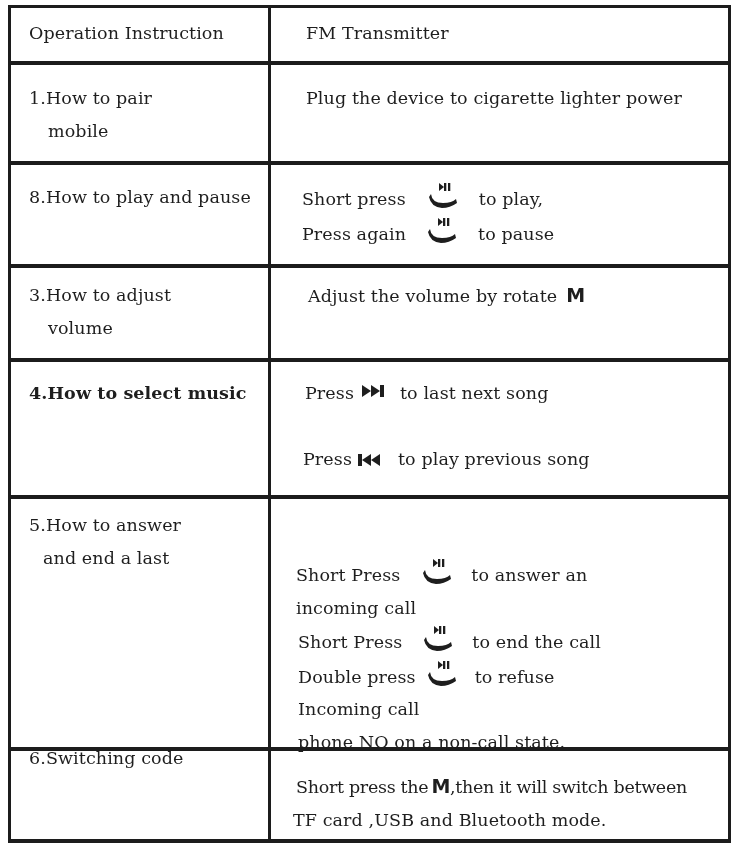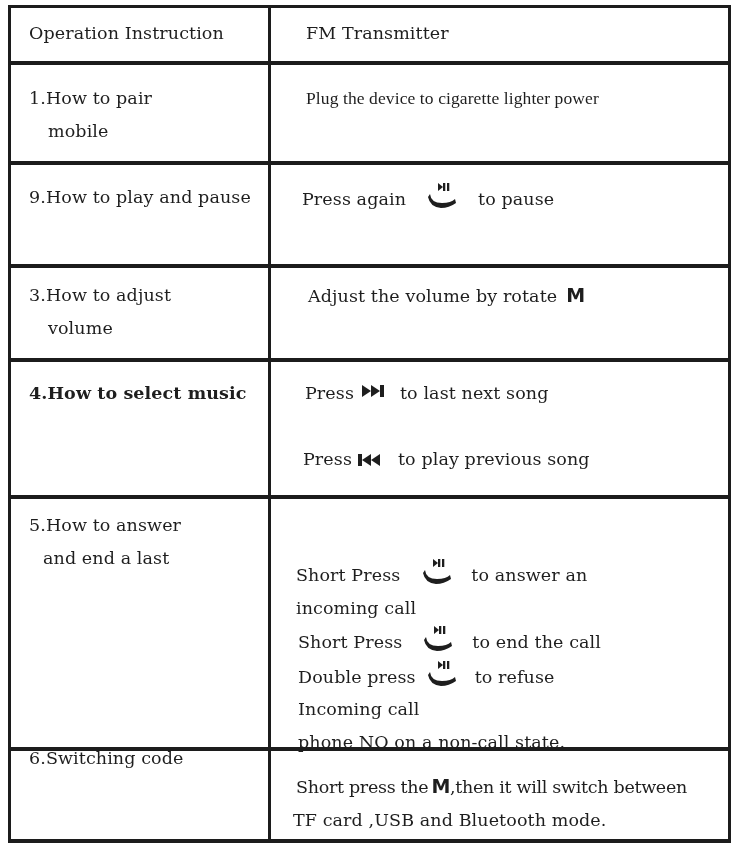--- a/index.html
+++ b/index.html
@@ -29,24 +29,32 @@
   <div class="hline" style="top:739px"></div>
 </div>
 
 <div class="cell" style="left:29px; top:17px;">Operation Instruction</div>
 <div class="cell" style="left:306px; top:17px;">FM Transmitter</div>
 
 <div class="cell" style="left:29px; top:82px;">
   <div>1.How to pair</div>
   <div style="padding-left:19px">mobile</div>
 </div>
-<div class="cell" style="left:306px; top:82px;font-family:Liberation Serif, serif;">Plug the device to cigarette lighter power</div>
+<div class="cell" style="left:306px; top:82px;">Plug the device to cigarette lighter power</div>
 
-<div class="cell" style="left:29px; top:181px;">9.How to play and pause</div>
+<div class="cell" style="left:29px; top:181px;">8.How to play and pause</div>
 <div class="cell" style="left:302px; top:181px;">
+  <div>
+    <span>Short press</span><span class="gap" style="width:20px"></span><span class="phone"><svg width="34" height="30" viewBox="0 0 34 30">
+          <polygon points="13,2 13,10 18,6" fill="#1e1e1e"></polygon>
+          <rect x="18" y="2" width="2.3" height="8" fill="#1e1e1e"></rect>
+          <rect x="22" y="2" width="2.3" height="8" fill="#1e1e1e"></rect>
+          <path d="M5,13 Q6,22 17,22 Q26,22 30,18 L31,22 Q24,27 16,27 Q5,26 3,16 Z" fill="#1e1e1e"></path>
+        </svg></span><span class="gap" style="width:19px"></span><span>to play,</span>
+  </div>
   <div>
     <span>Press again</span><span class="gap" style="width:19px"></span><span class="phone"><svg width="34" height="30" viewBox="0 0 34 30">
           <polygon points="13,2 13,10 18,6" fill="#1e1e1e"></polygon>
           <rect x="18" y="2" width="2.3" height="8" fill="#1e1e1e"></rect>
           <rect x="22" y="2" width="2.3" height="8" fill="#1e1e1e"></rect>
           <path d="M5,13 Q6,22 17,22 Q26,22 30,18 L31,22 Q24,27 16,27 Q5,26 3,16 Z" fill="#1e1e1e"></path>
         </svg></span><span class="gap" style="width:19px"></span><span>to pause</span>
   </div>
 </div>
 

